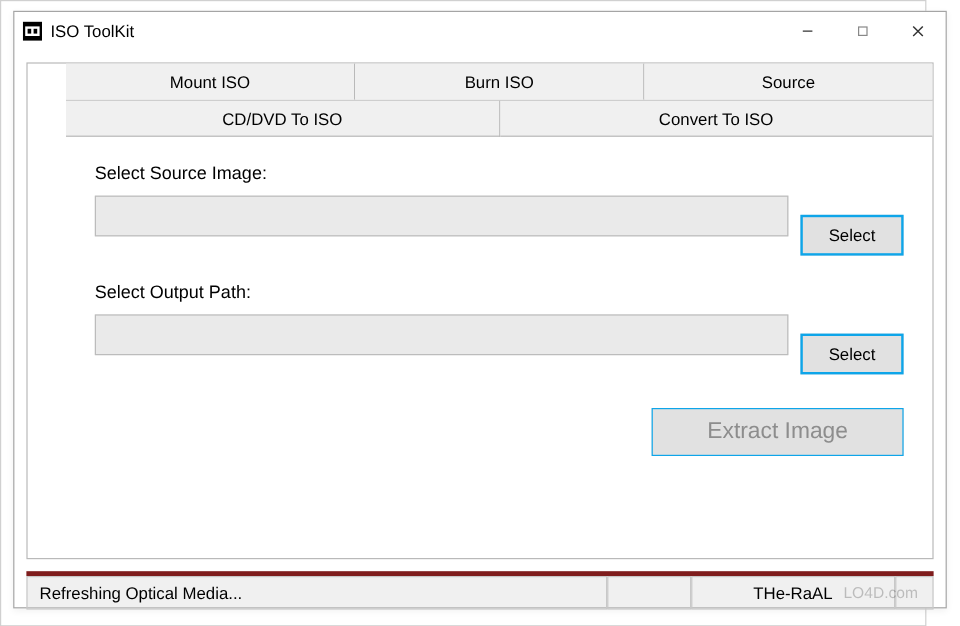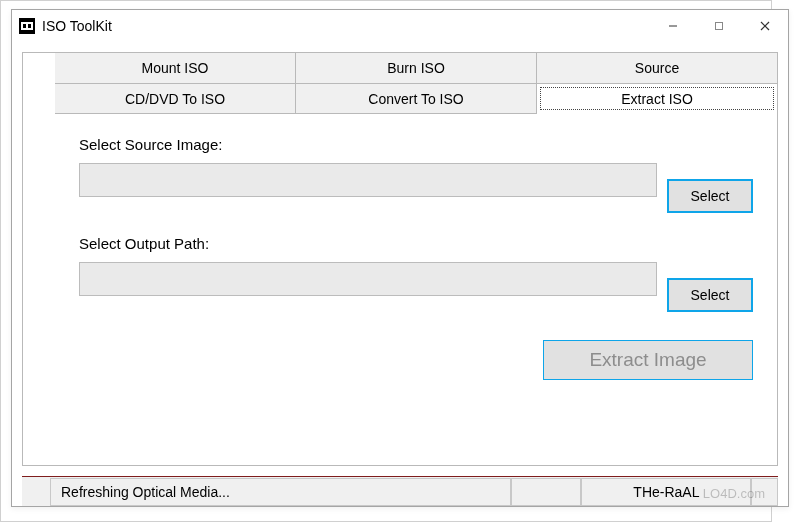--- a/index.html
+++ b/index.html
@@ -150,25 +150,24 @@
     background: #e1e1e1;
     border: 1px solid #0ea5e9;
     color: #8d8d8d;
     display:flex; align-items:center; justify-content:center;
     font-size: 19px;
     cursor: default;
   }
 
   .statusbar {
     height: 30px;
-    border-top: 1px solid #7f1d1d;
+    border-top: 4px solid #7f1d1d;
     background: #f0f0f0;
     display:flex;
-    align-items:flex-end;
-    padding-left:28px;
+    align-items:flex-start;
   }
   .status-cell {
     border: 1px solid #c8c8c8;
     display:flex; align-items:center;
     padding: 0 10px;
     font-size: 14px;
     height: 28px;
   }
   .status-cell.wide { flex: 1 1 60%; }
   .status-cell.blank { width: 70px; padding:0; }
@@ -229,21 +228,20 @@
 
         <div class="tab-row upper">
           <div class="tab">Mount ISO</div>
           <div class="tab">Burn ISO</div>
           <div class="tab">Source</div>
         </div>
 
         <div class="tab-row lower">
           <div class="tab">CD/DVD To ISO</div>
           <div class="tab">Convert To ISO</div>
-          <div class="tab active">Extract ISO</div>
         </div>
 
         <div class="tab-content">
 
           <div class="field-label">Select Source Image:</div>
           <div class="field-row">
             <input class="text-input" type="text" readonly="" value="" style="">
             <div class="btn">Select</div>
           </div>
 

